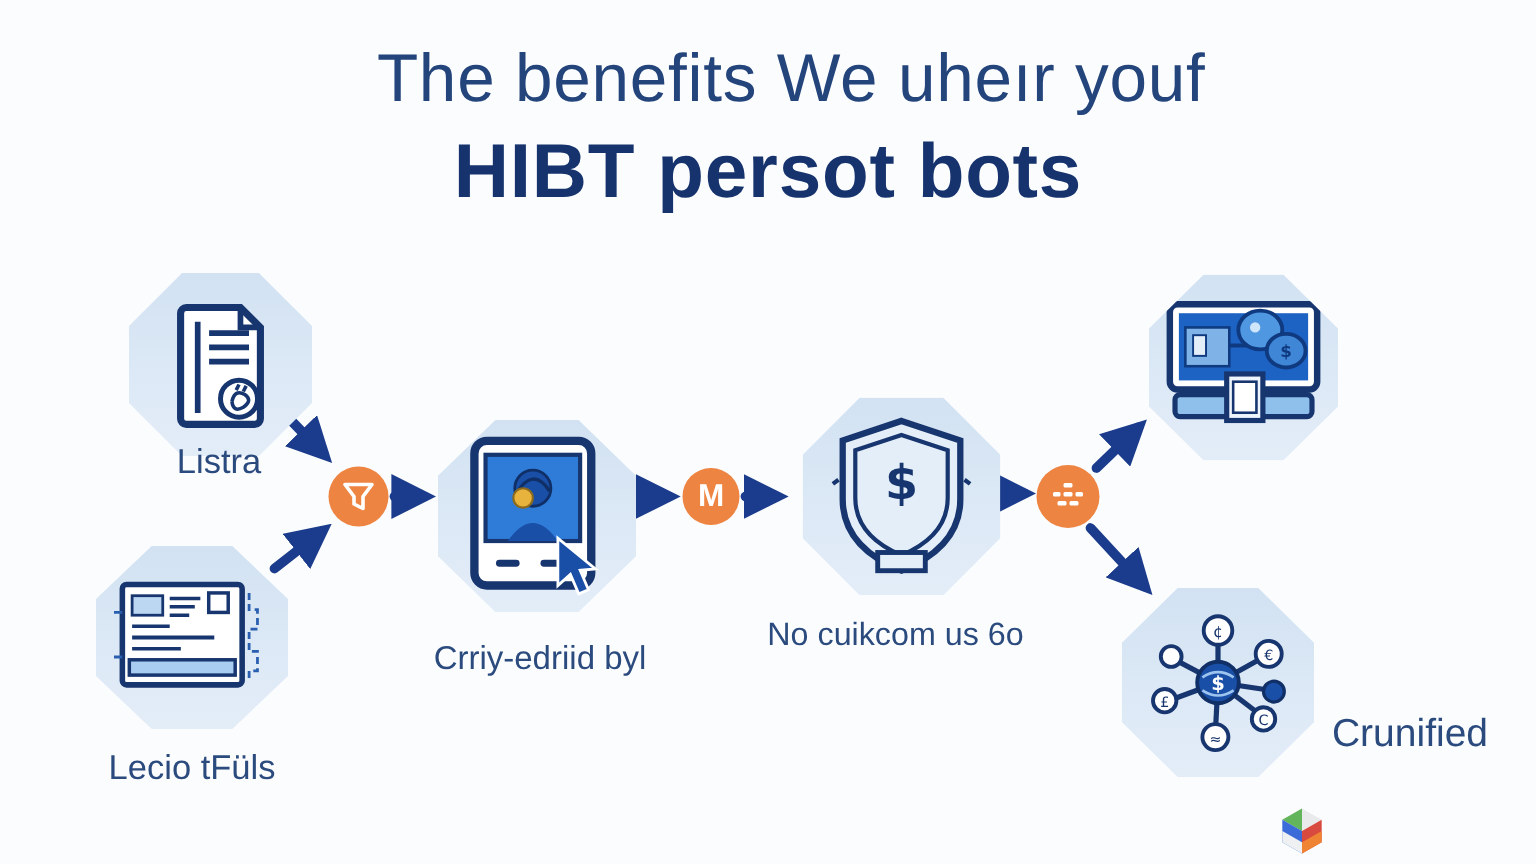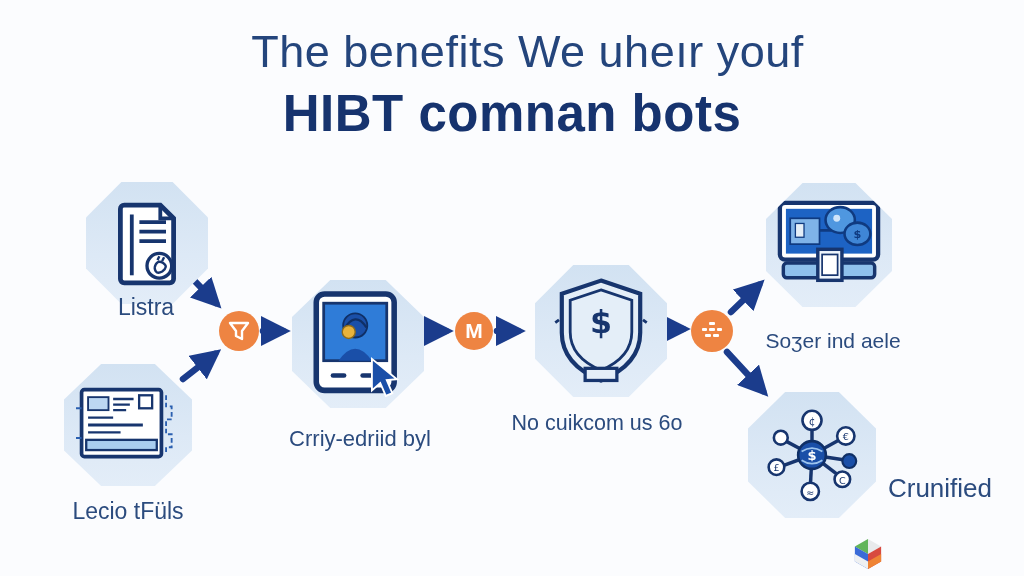--- a/index.html
+++ b/index.html
@@ -37,21 +37,21 @@
   .logo{position:absolute;left:853px;top:538px;display:flex;align-items:center;gap:8px;}
   .logo-text{color:#8d939c;font-size:24px;font-weight:700;letter-spacing:0.5px;}
 </style>
 </head>
 <body>
 
 <div class="canvas">
 
   <div class="title">
     <div class="title-line1">The benefits We uheır youf</div>
-    <div class="title-line2">HIBT comnan bots</div>
+    <div class="title-line2">HIBT persot bots</div>
   </div>
 
   <svg class="arrows" width="1024" height="576" viewBox="0 0 1024 576">
     <defs>
       <marker id="ah" markerUnits="strokeWidth" markerWidth="4.6" markerHeight="4.6" refX="3.4" refY="2.3" orient="auto">
         <path d="M0,0 L4.6,2.3 L0,4.6 Z" fill="#1b3c8c"></path>
       </marker>
     </defs>
     <g stroke="#1b3c8c" stroke-width="6.5" stroke-linecap="round">
       <line x1="185" y1="271" x2="216" y2="303" marker-end="url(#ah)"></line>
@@ -155,21 +155,20 @@
       <rect x="26" y="30" width="10" height="16" fill="#e4eef8" stroke="#0f3a80" stroke-width="1.5"></rect>
       <path d="M54,38 h14" stroke="#0f3a80" stroke-width="3"></path>
       <ellipse cx="78" cy="26" rx="17" ry="15" fill="#4f97e0" stroke="#0f3a80" stroke-width="3"></ellipse>
       <ellipse cx="98" cy="42" rx="15" ry="13" fill="#3f86d6" stroke="#0f3a80" stroke-width="3"></ellipse>
       <circle cx="74" cy="24" r="4" fill="#cfe5fa"></circle>
       <text x="98" y="47" font-size="13" font-weight="bold" fill="#0f3a80" text-anchor="middle" font-family="DejaVu Sans, sans-serif">$</text>
       <rect x="52" y="60" width="28" height="36" fill="#eef5fc" stroke="#17356e" stroke-width="4"></rect>
       <rect x="57" y="66" width="18" height="24" fill="#ffffff" stroke="#17356e" stroke-width="2"></rect>
     </svg>
   </div>
-  <div class="node-label" style="left:748px;top:328px;width:170px;font-size:21px;">Soʒer ind aele</div>
 
   <div class="octagon" style="left:748px;top:392px;width:128px;height:126px;">
     <svg width="104" height="104" viewBox="0 0 120 120">
       <g stroke="#17356e" stroke-width="4">
         <line x1="60" y1="60" x2="60" y2="24"></line>
         <line x1="60" y1="60" x2="26" y2="42"></line>
         <line x1="60" y1="60" x2="22" y2="74"></line>
         <line x1="60" y1="60" x2="58" y2="98"></line>
         <line x1="60" y1="60" x2="96" y2="40"></line>
         <line x1="60" y1="60" x2="100" y2="66"></line>

